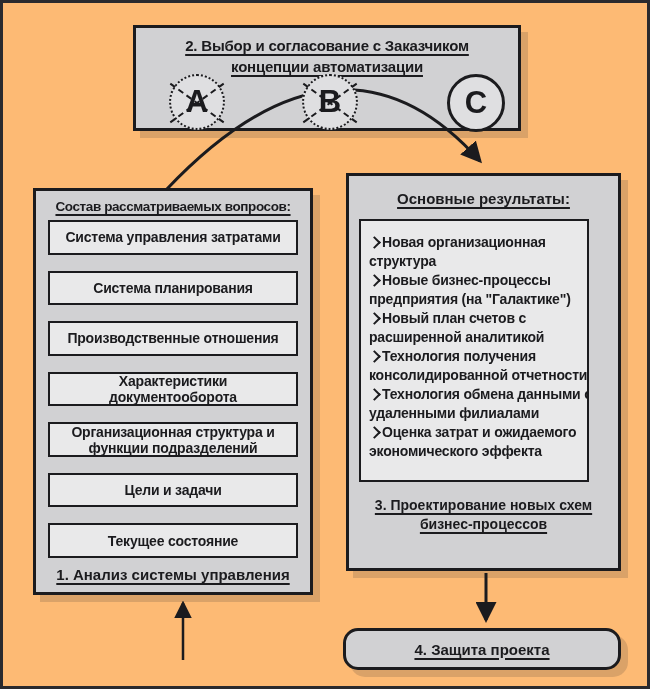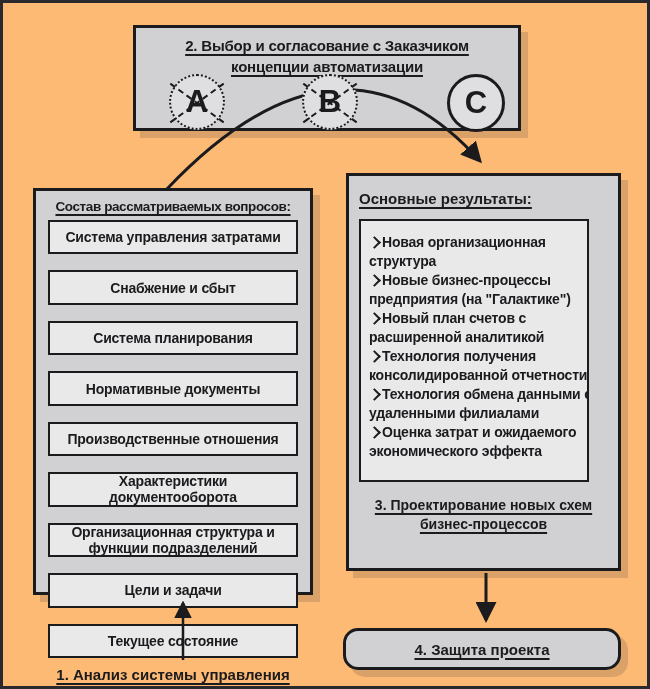--- a/index.html
+++ b/index.html
@@ -34,21 +34,21 @@
   .q-list{display:flex;flex-direction:column;gap:16px;flex:1;}
   .q-item{box-sizing:border-box;background:#e9e9ea;border:2px solid #1b1b1e;
           min-height:34px;display:flex;align-items:center;justify-content:center;
           text-align:center;font-size:14px;line-height:16px;letter-spacing:-.2px;flex:1;}
   .q-item .w150{display:block;max-width:150px;}
   .q-item .w225{display:block;max-width:225px;}
   #stage1 .ftr{text-align:center;font-size:15px;margin-top:8px;margin-bottom:2px;}
 
   
   #stage3{left:343px;top:170px;width:275px;height:398px;padding:8px 10px;}
-  #stage3 .hdr{font-size:15px;margin:6px 0 12px;}
+  #stage3 .hdr{text-align:center;font-size:15px;margin:6px 0 12px;}
   .res-panel{box-sizing:border-box;background:#e9e9ea;border:2px solid #1b1b1e;
              width:230px;height:263px;padding:12px 8px;overflow:hidden;}
   .res-item{font-size:14px;line-height:19px;letter-spacing:-.2px;width:231px;}
   .chev{display:inline-block;width:7px;height:7px;border-top:2.5px solid #1b1b1e;
         border-right:2.5px solid #1b1b1e;transform:rotate(45deg);
         margin-right:3px;margin-left:1px;}
   #stage3 .ftr{text-align:center;font-size:14px;line-height:19px;margin:14px auto 0;max-width:250px;}
 
   
   #stage4{left:340px;top:625px;width:278px;height:42px;
@@ -79,23 +79,21 @@
     </div>
     <div class="opt solid" id="opt-c">
       <span class="letter">C</span>
     </div>
   </div>
 
   <div class="box" id="stage1">
     <div class="hdr u">Состав рассматриваемых вопросов:</div>
     <div class="q-list">
       <div class="q-item">Система управления затратами</div>
-      <div class="q-item">Снабжение и сбыт</div>
       <div class="q-item">Система планирования</div>
-      <div class="q-item">Нормативные документы</div>
       <div class="q-item">Производственные отношения</div>
       <div class="q-item">
           <span class="w150">Характеристики документооборота</span>
         </div>
       <div class="q-item">
           <span class="w225">Организационная структура и функции подразделений</span>
         </div>
       <div class="q-item">Цели и задачи</div>
       <div class="q-item">Текущее состояние</div>
     </div>

